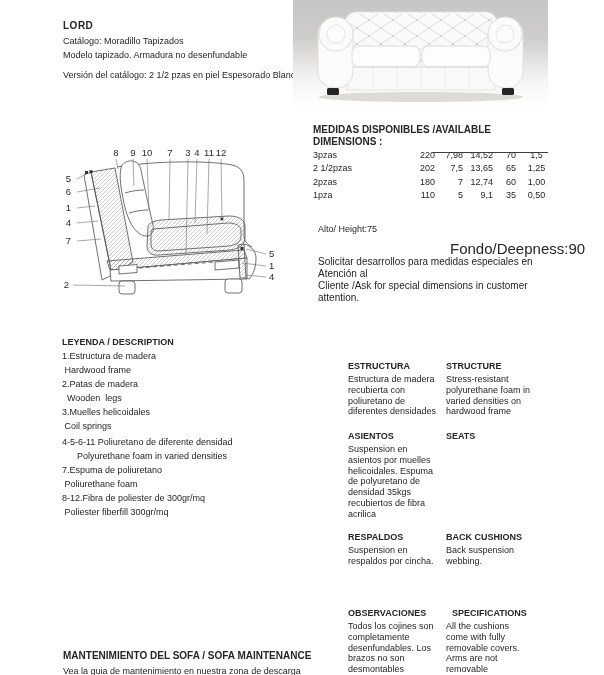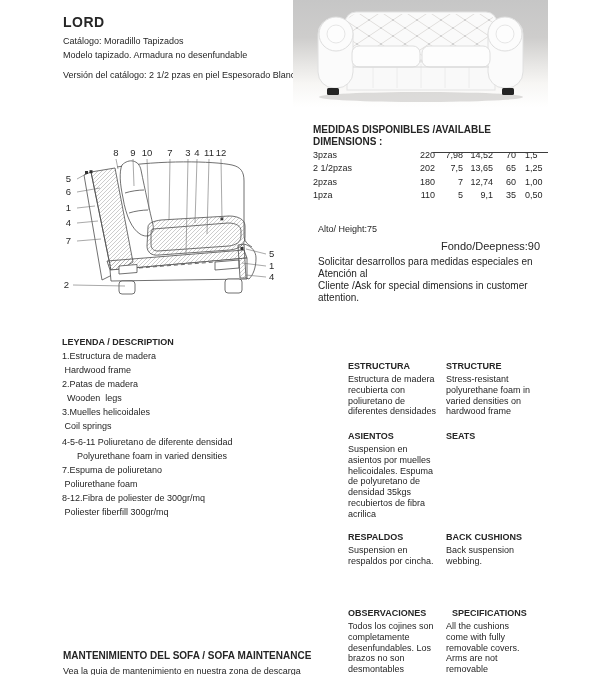--- a/index.html
+++ b/index.html
@@ -7,44 +7,44 @@
     width:604px;height:675px;position:relative;overflow:hidden;
     background:#ffffff;color:#262626;
     font-family:"Liberation Sans", sans-serif;
     -webkit-font-smoothing:antialiased;
   }
   .abs{position:absolute;}
   .pre{white-space:pre-line;}
   .prex{white-space:pre;}
 
   
-  .doc-title{left:63px;top:14px;font-size:14px;font-weight:bold;letter-spacing:.5px;}
+  .doc-title{left:63px;top:20px;font-size:10px;font-weight:bold;letter-spacing:.5px;}
   .catalog-block{left:63px;top:34px;font-size:9px;line-height:14px;}
   .version-line{left:63px;top:70px;font-size:9px;}
 
   
   .photo{left:293px;top:0;width:255px;height:107px;}
 
   
   .drawing{left:55px;top:138px;width:245px;height:165px;}
 
   
   .dims{left:313px;top:124px;width:240px;position:absolute;}
   .dims-title{font-size:10px;font-weight:bold;line-height:12px;}
   .dims-grid{display:grid;grid-template-columns:92px 30px 28px 30px 23px 32px;font-size:9px;}
   .dims-units{margin-top:3px;line-height:12px;}
   .dims-units .u{text-align:center;}
   .dims-underline{position:absolute;left:120px;top:28px;width:115px;height:1px;background:#3c3c3c;}
   .dims-rows{margin-top:1px;}
   .dims-row{line-height:13.4px;}
   .c-r{text-align:right;}
-  .c-l{text-align:left;padding-left:9px;}
+  .c-l{text-align:center;padding-left:9px;}
 
   .hgt{left:318px;top:224px;font-size:9px;}
-  .dpt{left:414px;top:240px;font-size:11px;padding-left:27px;}
+  .dpt{left:423px;top:240px;font-size:15px;padding-left:27px;}
   .note{left:318px;top:256px;width:250px;font-size:10px;line-height:12px;}
 
   
   .legend{left:62px;top:335px;width:245px;font-size:9px;line-height:14px;}
   .legend .ttl{font-weight:bold;}
 
   
   .spec-es{left:320px;width:120px;margin-left:28px;}
   .spec-en{left:446px;width:122px;}
   .spec-ttl{font-size:9px;font-weight:bold;line-height:11px;}

